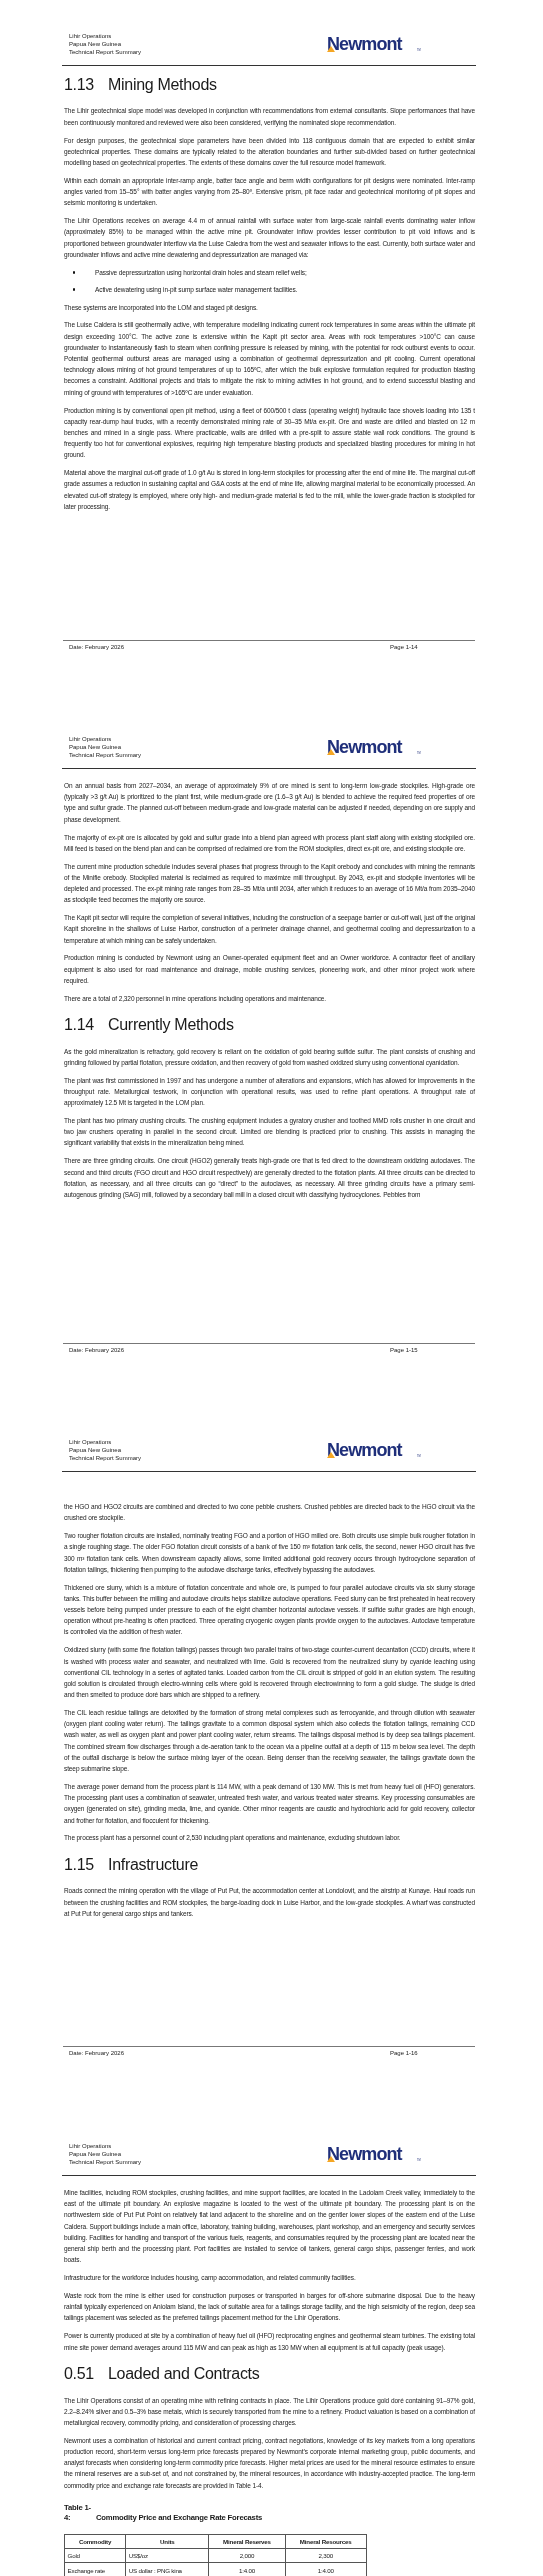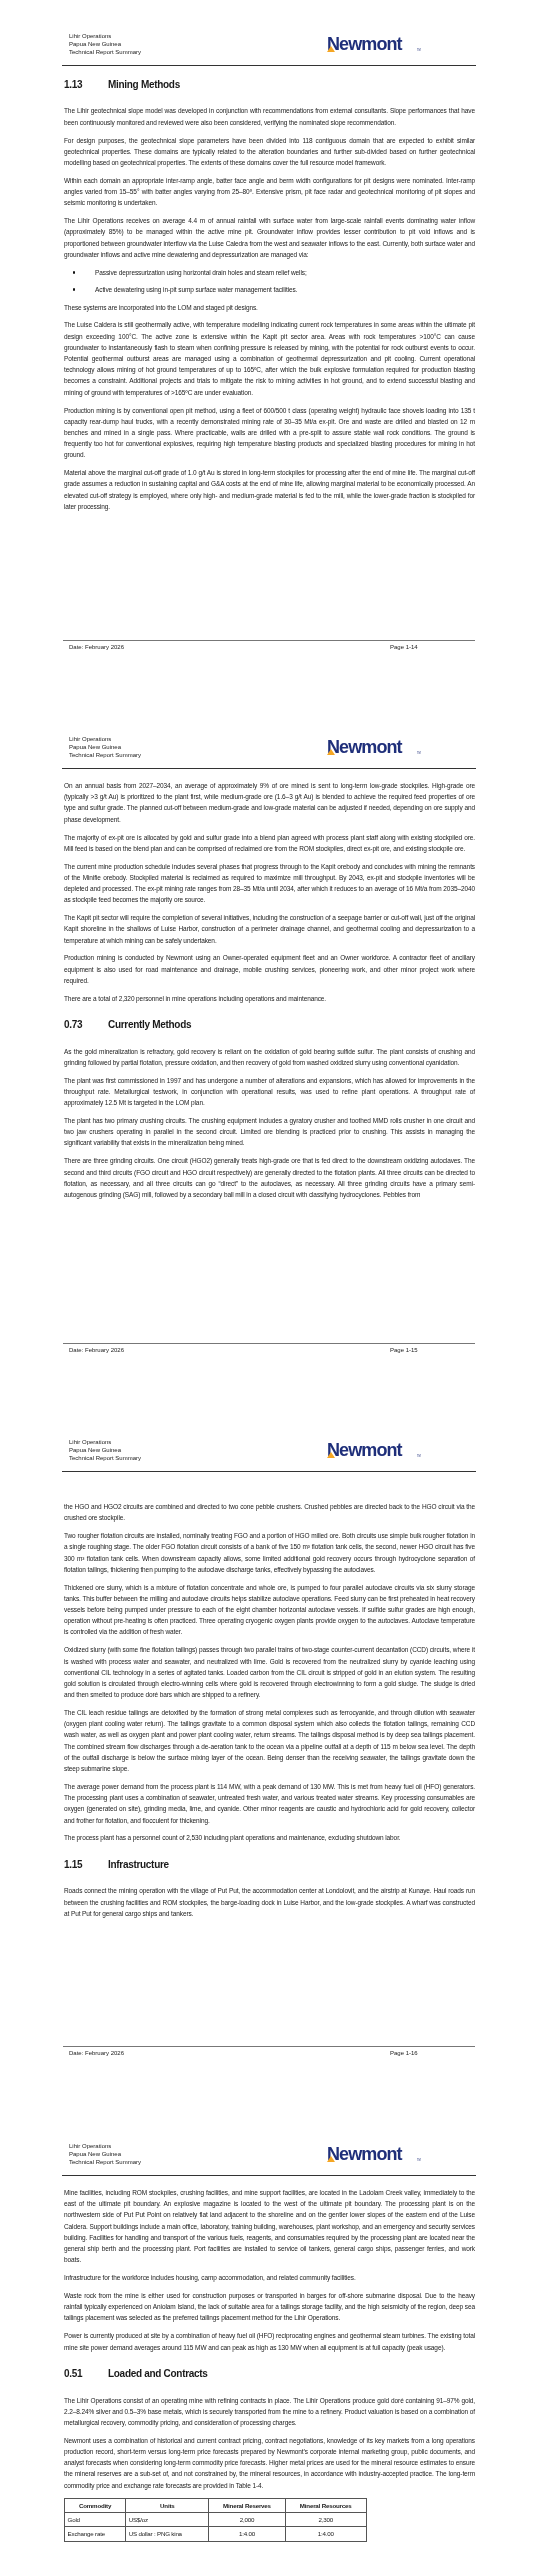--- a/index.html
+++ b/index.html
@@ -14,21 +14,21 @@
   .logo-tri { position: absolute; left: 0px; top: 10.3px; width: 0; height: 0;
               border-left: 4.1px solid transparent; border-right: 4.1px solid transparent;
               border-bottom: 6.7px solid #f5a623; }
   .logo-tm { position: absolute; left: 90px; top: 13.4px; font-size: 2.6px; color: #1f2f7a; }
   .hdr-rule { position: absolute; left: 62px; width: 414px; top: 65px; height: 0; border-top: 0.8px solid #333; }
   .ftr-rule { position: absolute; left: 63px; width: 412px; height: 0; border-top: 1px solid #777; }
   .ftr-date { position: absolute; left: 69px; font-size: 6px; color: #222; white-space: nowrap; }
   .ftr-page { position: absolute; left: 390px; font-size: 6px; color: #222; white-space: nowrap; }
   .content { position: absolute; left: 64px; width: 411px; }
   p.body { margin: 0 0 6.7px 0; font-size: 6.5px; line-height: 11.2px; text-align: justify; letter-spacing: -0.1px; }
-  h2.sec { margin: 0 0 14px 0; font-size: 10px; font-weight: bold; line-height: 13.4px; letter-spacing: -0.3px; }
+  h2.sec { margin: 0 0 14px 0; font-size: 16px; font-weight: normal; line-height: 13.4px; letter-spacing: -0.3px; }
   h2.sec .num { display: inline-block; width: 44px; }
   ul.bul { margin: 0 0 5.2px 0; padding: 0; list-style: none; }
   ul.bul li { position: relative; padding-left: 31px; font-size: 6.5px; line-height: 11.3px; margin-bottom: 6.2px; letter-spacing: -0.1px; }
   ul.bul li .dot { position: absolute; left: 8.8px; top: 4.1px; width: 2.6px; height: 3.1px; border-radius: 50%; background: #111; }
   h3.tbl { margin: 12px 0 10.3px 0; font-size: 7.7px; font-weight: bold; line-height: 10.3px; letter-spacing: -0.2px; }
   h3.tbl .num { display: inline-block; width: 32px; }
   table.ct { border-collapse: collapse; font-size: 6.2px; margin-left: 0; }
   table.ct th, table.ct td { border: 0.6px solid #555; height: 13.4px; padding: 0 2.6px; white-space: nowrap; letter-spacing: -0.2px; }
   table.ct th { font-weight: bold; text-align: center; }
   table.ct td.l { text-align: left; }
@@ -84,21 +84,21 @@
   </div>
   <div class="hdr-rule"></div>
 
   <div class="content" style="top:77px;">
     <p class="body">On an annual basis from 2027–2034, an average of approximately 9% of ore mined is sent to long-term low-grade stockpiles.  High-grade ore (typically &gt;3 g/t Au) is prioritized to the plant first, while medium-grade ore (1.6–3 g/t Au) is blended to achieve the required feed properties of ore type and sulfur grade.  The planned cut-off between medium-grade and low-grade material can be adjusted if needed, depending on ore supply and phase development.</p>
     <p class="body">The majority of ex-pit ore is allocated by gold and sulfur grade into a blend plan agreed with process plant staff along with existing stockpiled ore.  Mill feed is based on the blend plan and can be comprised of reclaimed ore from the ROM stockpiles, direct ex-pit ore, and existing stockpile ore.</p>
     <p class="body">The current mine production schedule includes several phases that progress through to the Kapit orebody and concludes with mining the remnants of the Minifie orebody.  Stockpiled material is reclaimed as required to maximize mill throughput.  By 2043, ex-pit and stockpile inventories will be depleted and processed.  The ex-pit mining rate ranges from 28–35 Mt/a until 2034, after which it reduces to an average of 16 Mt/a from 2035–2040 as stockpile feed becomes the majority ore source.</p>
     <p class="body">The Kapit pit sector will require the completion of several initiatives, including the construction of a seepage barrier or cut-off wall, just off the original Kapit shoreline in the shallows of Luise Harbor, construction of a perimeter drainage channel, and geothermal cooling and depressurization to a temperature at which mining can be safely undertaken.</p>
     <p class="body">Production mining is conducted by Newmont using an Owner-operated equipment fleet and an Owner workforce.  A contractor fleet of ancillary equipment is also used for road maintenance and drainage, mobile crushing services, pioneering work, and other minor project work where required.</p>
     <p class="body" style="margin-bottom:14.4px;">There are a total of 2,320 personnel in mine operations including operations and maintenance.</p>
-    <h2 class="sec"><span class="num">0.73</span><span>Currently Methods</span></h2>
+    <h2 class="sec"><span class="num">1.14</span><span>Currently Methods</span></h2>
     <p class="body">As the gold mineralization is refractory, gold recovery is reliant on the oxidation of gold bearing sulfide sulfur. The plant consists of crushing and grinding followed by partial flotation, pressure oxidation, and then recovery of gold from washed oxidized slurry using conventional cyanidation.</p>
     <p class="body">The plant was first commissioned in 1997 and has undergone a number of alterations and expansions, which has allowed for improvements in the throughput rate.  Metallurgical testwork, in conjunction with operational results, was used to refine plant operations.  A throughput rate of approximately 12.5 Mt is targeted in the LOM plan.</p>
     <p class="body">The plant has two primary crushing circuits.  The crushing equipment includes a gyratory crusher and toothed MMD rolls crusher in one circuit and two jaw crushers operating in parallel in the second circuit.  Limited ore blending is practiced prior to crushing.  This assists in managing the significant variability that exists in the mineralization being mined.</p>
     <p class="body">There are three grinding circuits.  One circuit (HGO2) generally treats high-grade ore that is fed direct to the downstream oxidizing autoclaves.  The second and third circuits (FGO circuit and HGO circuit respectively) are generally directed to the flotation plants.  All three circuits can be directed to flotation, as necessary, and all three circuits can go “direct” to the autoclaves, as necessary.  All three grinding circuits have a primary semi-autogenous grinding (SAG) mill, followed by a secondary ball mill in a closed circuit with classifying hydrocyclones.  Pebbles from</p>
   </div>
 
   <div class="ftr-rule" style="top:640px;"></div>
   <div class="ftr-date" style="top:644px;">Date:  February 2026</div>
   <div class="ftr-page" style="top:644px;">Page 1-15</div>
 </div>
@@ -148,20 +148,21 @@
 
   <div class="content" style="top:77px;">
     <p class="body">Mine facilities, including ROM stockpiles, crushing facilities, and mine support facilities, are located in the Ladolam Creek valley, immediately to the east of the ultimate pit boundary.  An explosive magazine is located to the west of the ultimate pit boundary.  The processing plant is on the northwestern side of Put Put Point on relatively flat land adjacent to the shoreline and on the gentler lower slopes of the eastern end of the Luise Caldera.  Support buildings include a main office, laboratory, training building, warehouses, plant workshop, and an emergency and security services building.  Facilities for handling and transport of the various fuels, reagents, and consumables required by the processing plant are located near the general ship berth and the processing plant.  Port facilities are installed to service oil tankers, general cargo ships, passenger ferries, and work boats.</p>
     <p class="body">Infrastructure for the workforce includes housing, camp accommodation, and related community facilities.</p>
     <p class="body">Waste rock from the mine is either used for construction purposes or transported in barges for off-shore submarine disposal.  Due to the heavy rainfall typically experienced on Aniolam Island, the lack of suitable area for a tailings storage facility, and the high seismicity of the region, deep sea tailings placement was selected as the preferred tailings placement method for the Lihir Operations.</p>
     <p class="body" style="margin-bottom:14.4px;">Power is currently produced at site by a combination of heavy fuel oil (HFO) reciprocating engines and geothermal steam turbines.  The existing total mine site power demand averages around 115 MW and can peak as high as 130 MW when all equipment is at full capacity (peak usage).</p>
     <h2 class="sec"><span class="num">0.51</span><span>Loaded and Contracts</span></h2>
     <p class="body">The Lihir Operations consist of an operating mine with refining contracts in place.  The Lihir Operations produce gold doré containing 91–97% gold, 2.2–8.24% silver and 0.5–3% base metals, which is securely transported from the mine to a refinery.  Product valuation is based on a combination of metallurgical recovery, commodity pricing, and consideration of processing charges.</p>
     <p class="body">Newmont uses a combination of historical and current contract pricing, contract negotiations, knowledge of its key markets from a long operations production record, short-term versus long-term price forecasts prepared by Newmont’s corporate internal marketing group, public documents, and analyst forecasts when considering long-term commodity price forecasts.  Higher metal prices are used for the mineral resource estimates to ensure the mineral reserves are a sub-set of, and not constrained by, the mineral resources, in accordance with industry-accepted practice.  The long-term commodity price and exchange rate forecasts are provided in Table 1-4.</p>
 
+    <h3 class="tbl"><span class="num">Table 1-4:</span><span>Commodity Price and Exchange Rate Forecasts</span></h3>
     <table class="ct">
       <thead>
         <tr>
           <th style="width:55px;">Commodity</th>
           <th style="width:77px;">Units</th>
           <th style="width:70px;">Mineral Reserves</th>
           <th style="width:75px;">Mineral Resources</th>
         </tr>
       </thead>
       <tbody>

